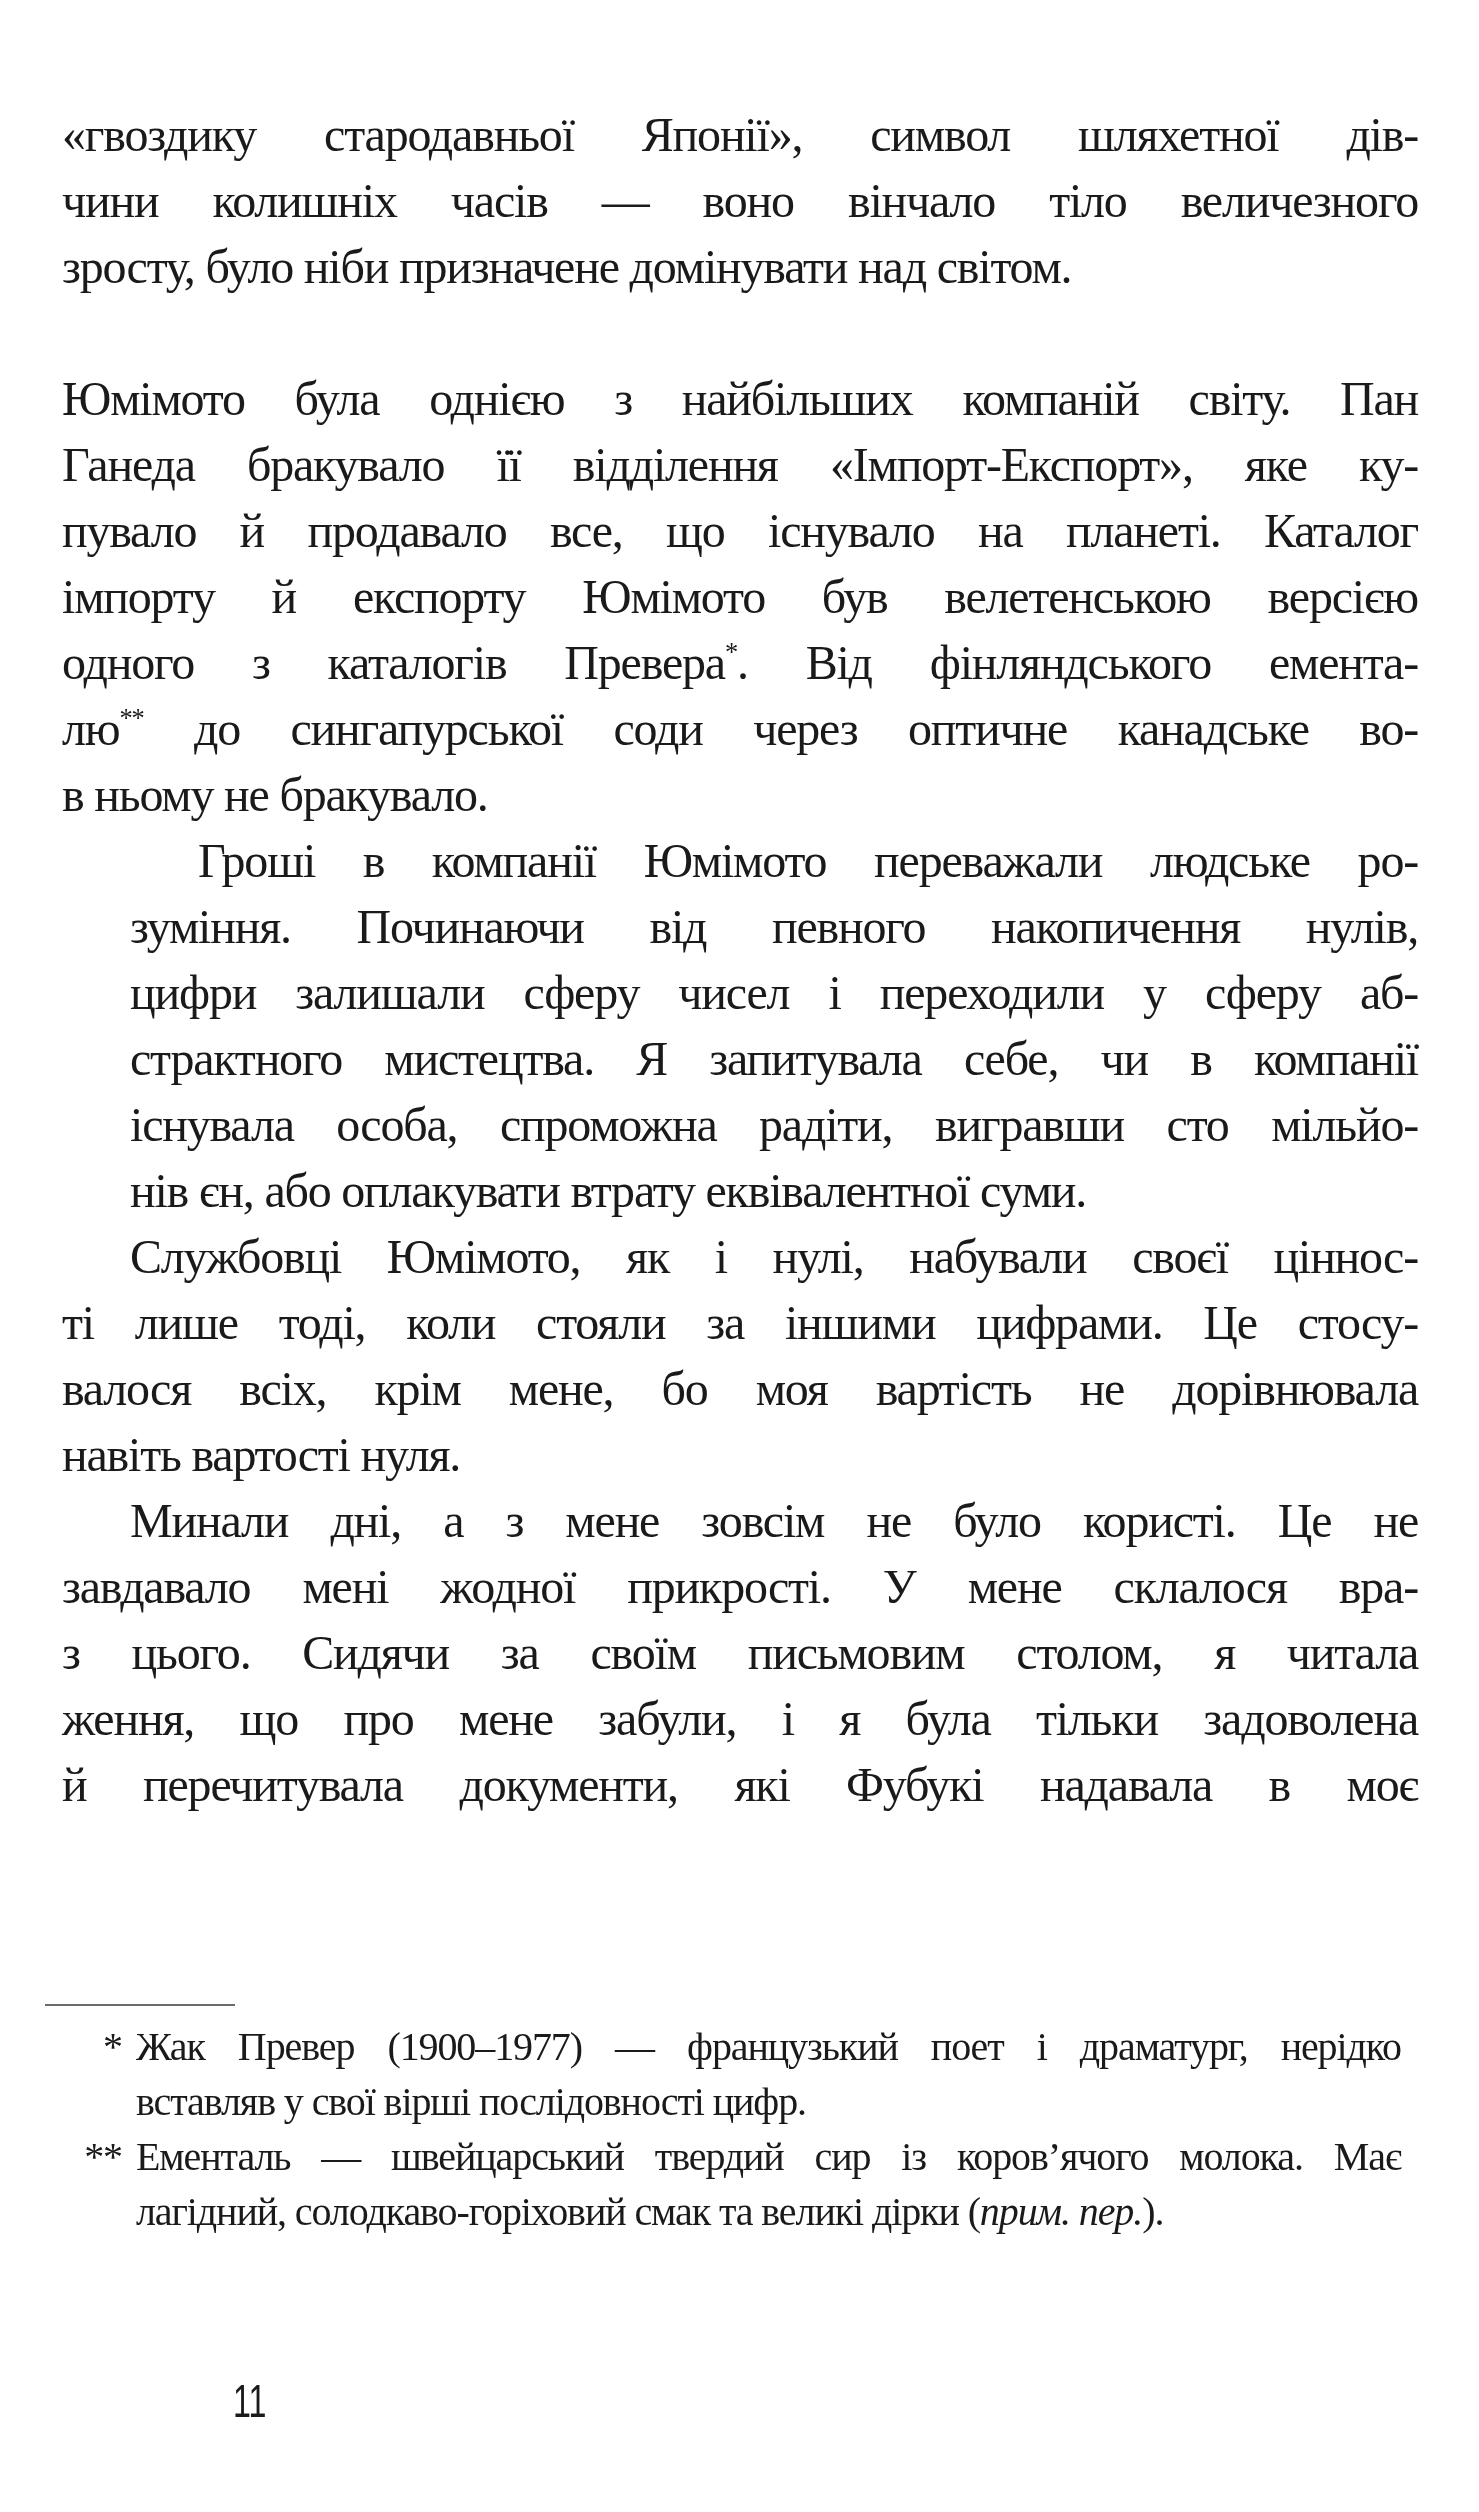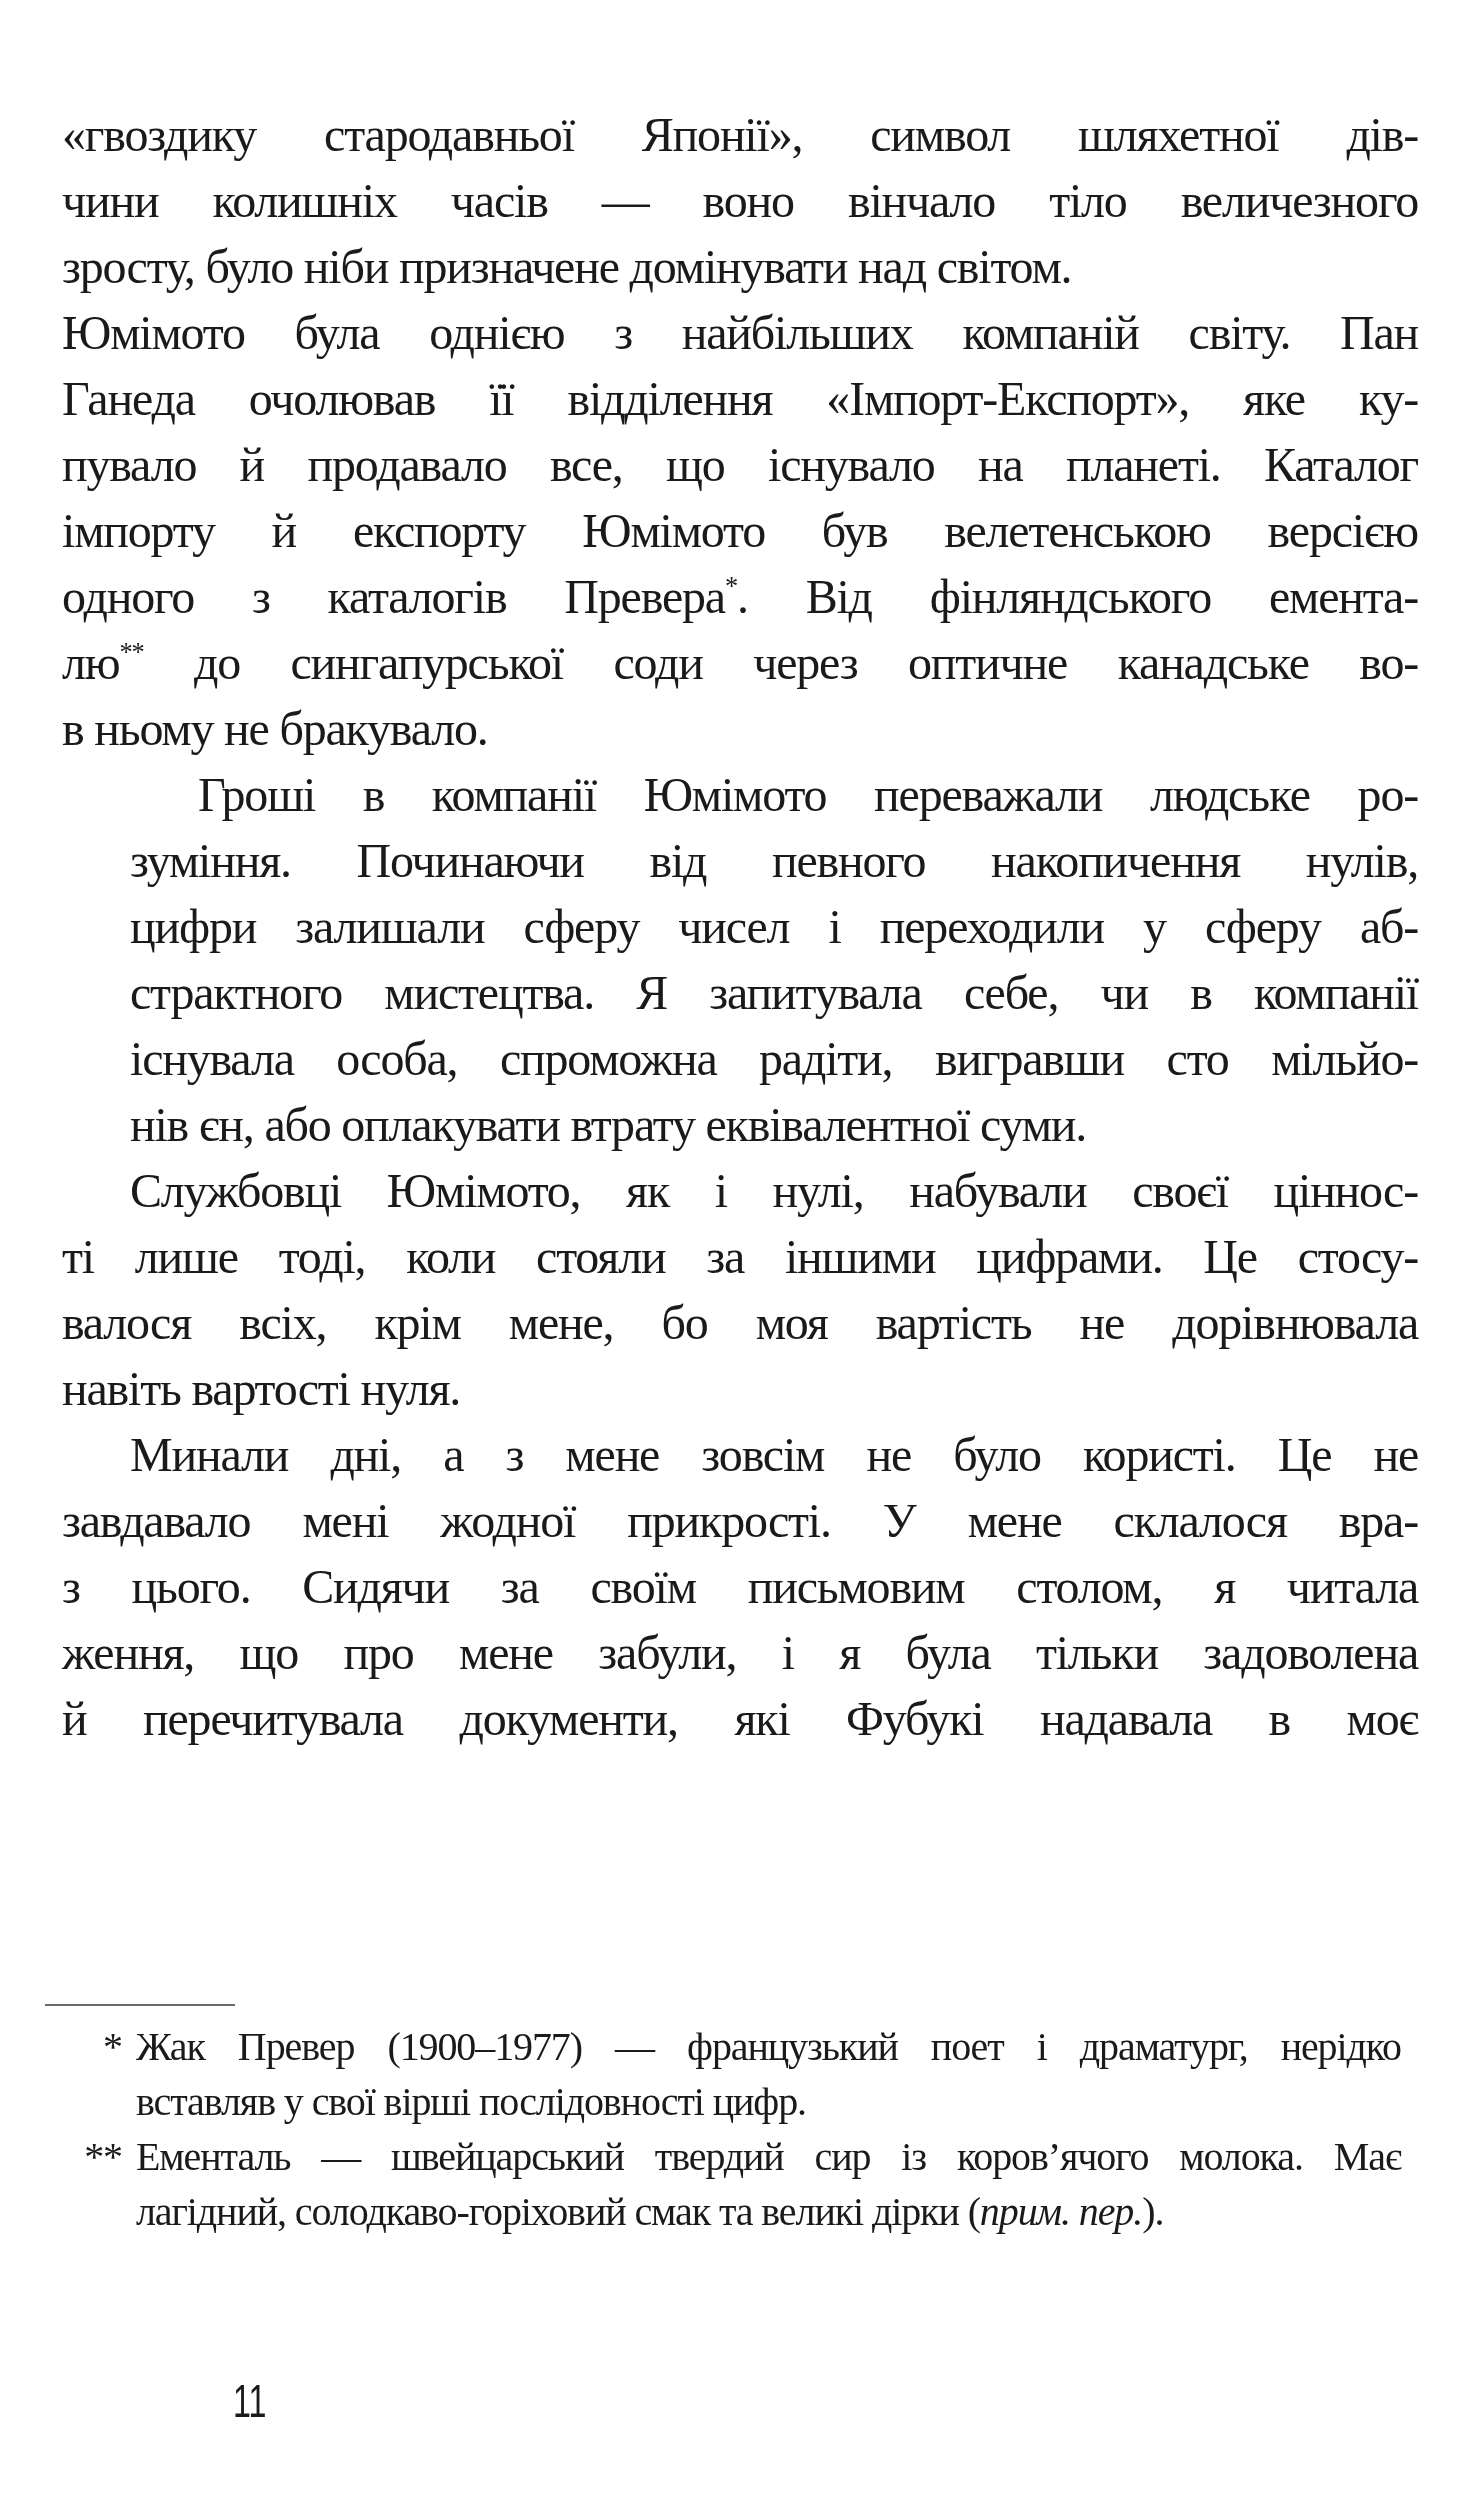--- a/index.html
+++ b/index.html
@@ -6,21 +6,21 @@
   body { width:1480px; height:2512px; position:relative; overflow:hidden; color:#1a1a1a; }
   .page { position:absolute; left:45px; top:0; width:1356px; }
   .body-text {
     position:absolute; left:17px; top:102px; width:1356px;
     font-family:"Liberation Serif", serif;
     font-size:48px; line-height:66px; letter-spacing:-1.2px;
     text-align:justify; hyphens:manual;
   }
   .body-text p { margin:0; }
   .body-text p.indent { text-indent:68px; }
-  .body-text p.gap { }
+  .body-text p.gap { margin-top:66px; }
   .line { display:block; text-align:justify; text-align-last:justify; white-space:nowrap; }
   .line.last { text-align-last:left; }
   .rule { position:absolute; left:0; top:2004px; width:190px; height:1.5px; background:#6a6a6a; }
   .footnotes {
     position:absolute; left:0; top:2019px; width:1356px;
     font-family:"Liberation Serif", serif;
     font-size:40px; line-height:55px; letter-spacing:-1.1px;
   }
   .fn { position:relative; padding-left:91px; }
   .fn-mark { position:absolute; left:0; width:77px; text-align:right; }
@@ -42,21 +42,21 @@
   <div class="body-text">
 
     <p>
       <span class="line">«гвоздику стародавньої Японії», символ шляхетної дів-</span>
       <span class="line">чини колишніх часів — воно вінчало тіло величезного</span>
       <span class="line last">зросту, було ніби призначене домінувати над світом.</span>
     </p>
 
     <p class="gap">
       <span class="line">Юмімото була однією з найбільших компаній світу. Пан</span>
-      <span class="line">Ганеда очолював її відділення «Імпорт-Експорт», яке ку-</span>
+      <span class="line">Ганеда бракувало її відділення «Імпорт-Експорт», яке ку-</span>
       <span class="line">пувало й продавало все, що існувало на планеті. Каталог</span>
       <span class="line">імпорту й експорту Юмімото був велетенською версією</span>
       <span class="line"><span>одного з каталогів Превера</span><sup>*</sup><span>. Від фінляндського емента-</span></span>
       <span class="line"><span>лю</span><sup>**</sup><span> до сингапурської соди через оптичне канадське во-</span></span>
       <span class="line last">в ньому не бракувало.</span>
     </p>
 
     <p class="indent">
       <span class="line" style="padding-left:68px">Гроші в компанії Юмімото переважали людське ро-</span>
       <span class="line">зуміння. Починаючи від певного накопичення нулів,</span>

